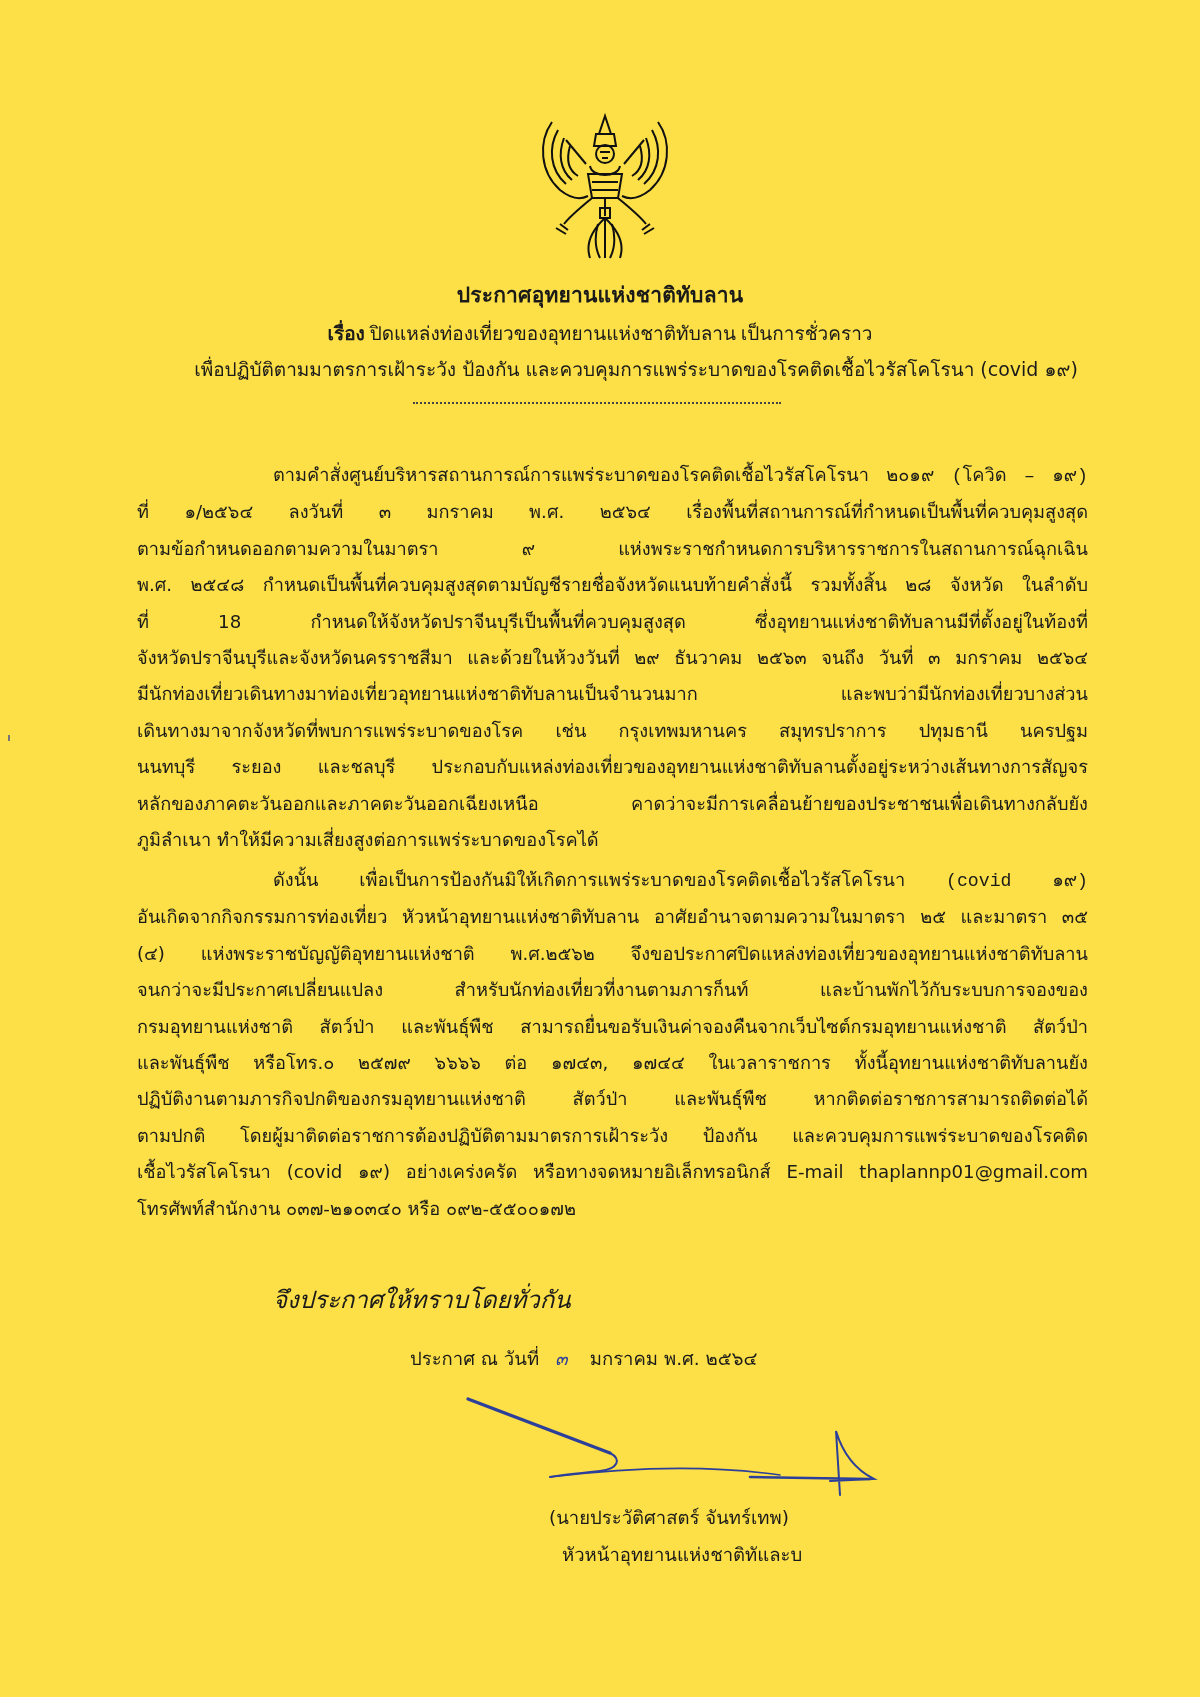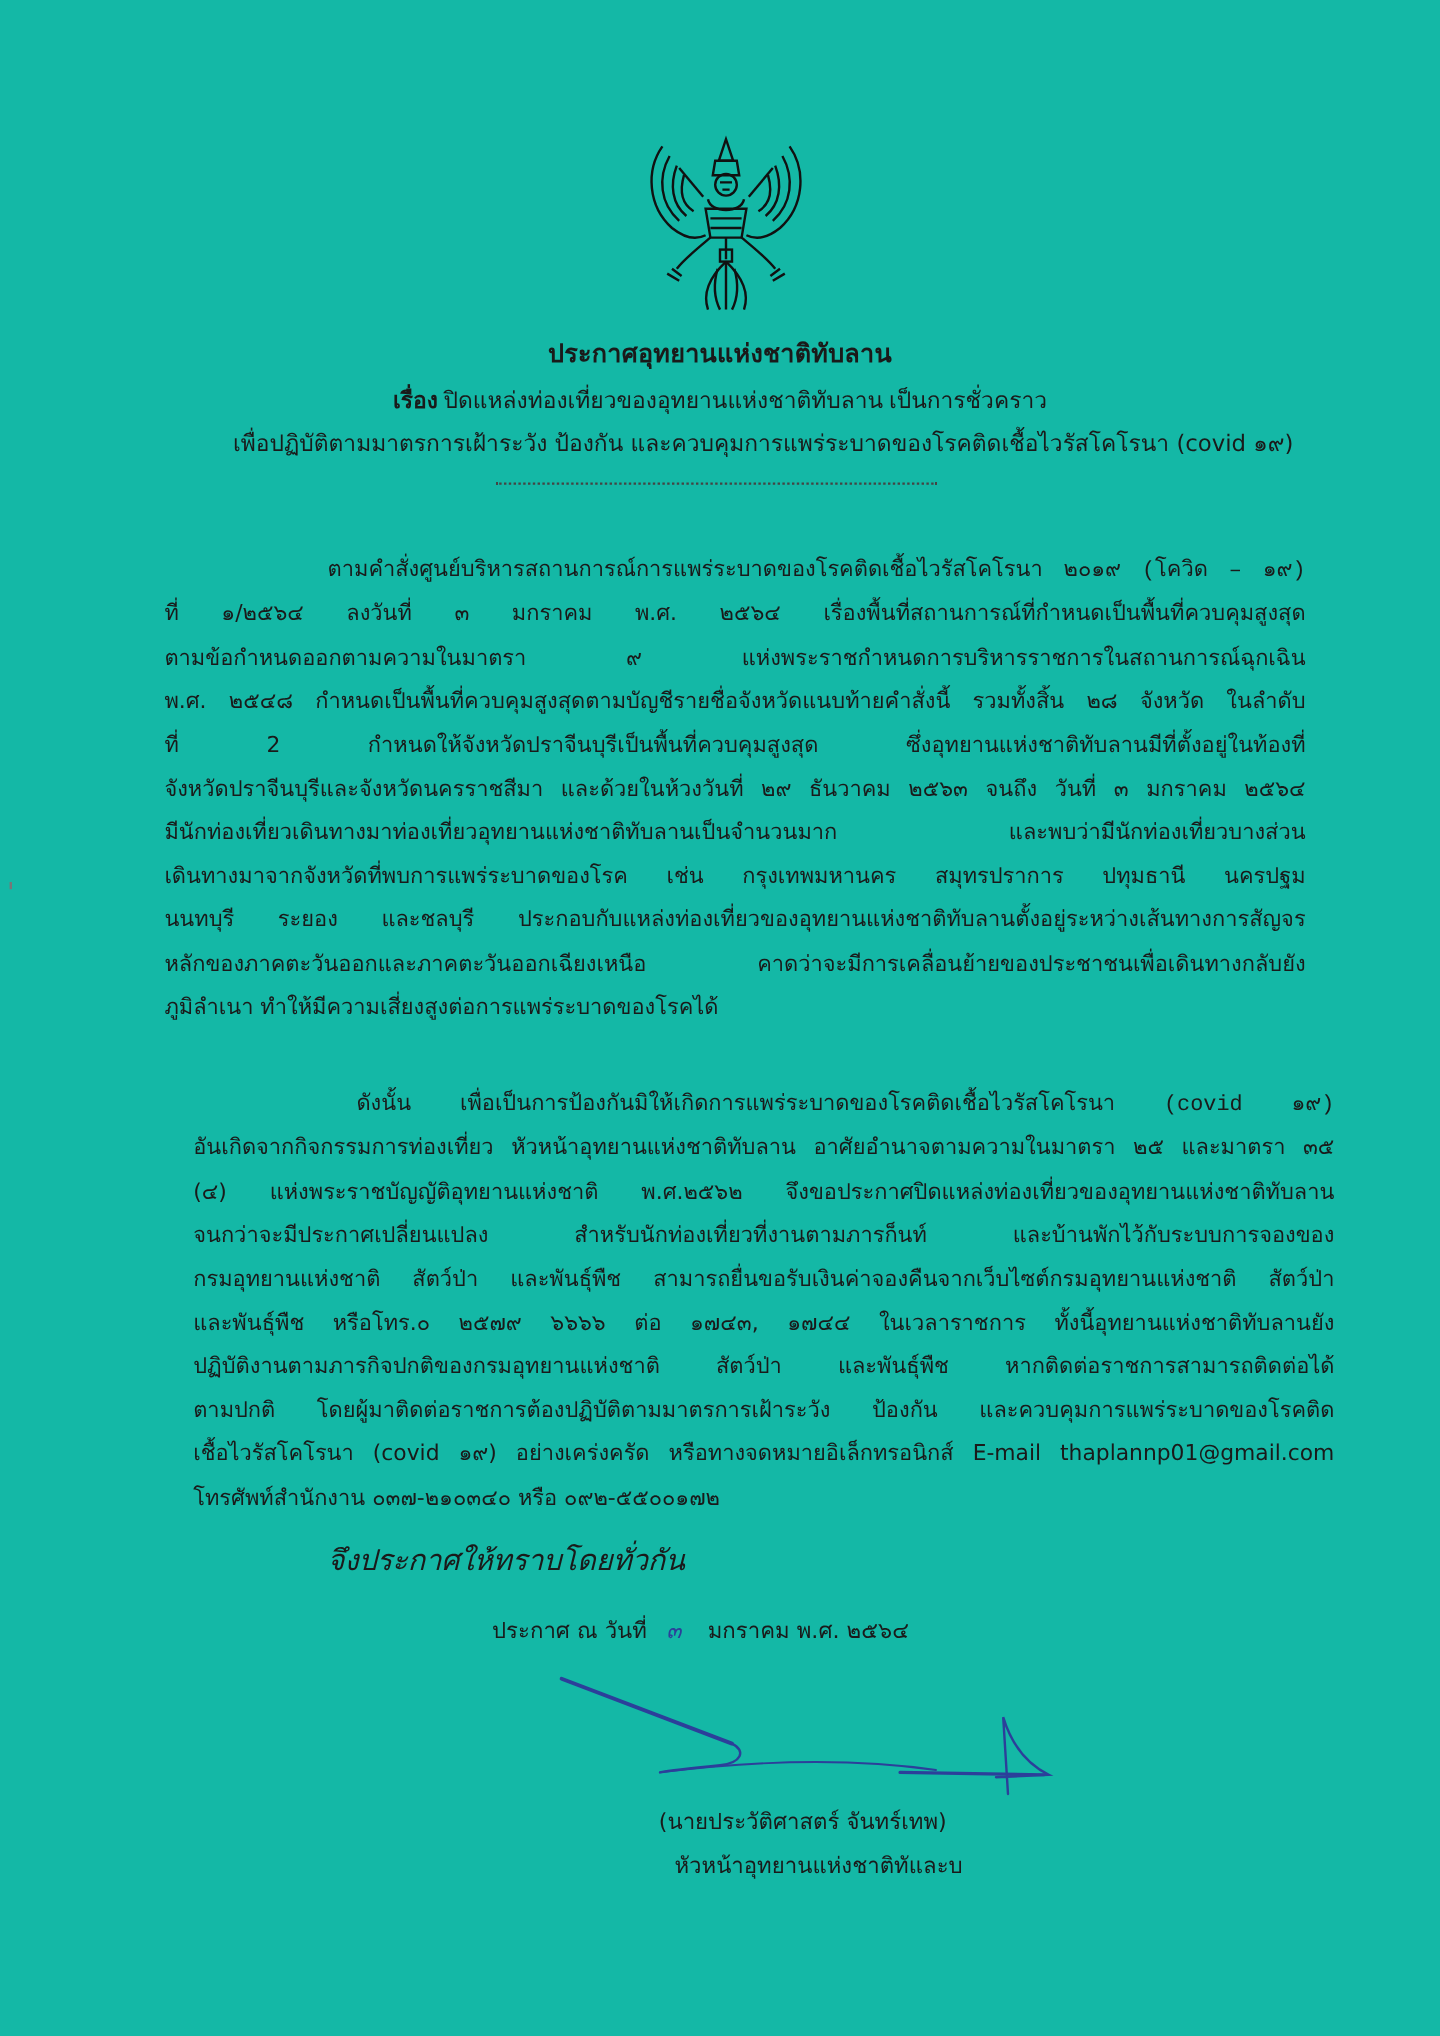--- a/index.html
+++ b/index.html
@@ -1,20 +1,20 @@
 <!DOCTYPE html>
 <html><head>
   <meta charset="utf-8">
   <style>
     html, body { margin: 0; padding: 0; background: #ffffff; }
     body {
       width: 1200px; height: 1697px; position: relative; overflow: hidden;
       font-family: "DejaVu Sans", "Liberation Sans", sans-serif; color: #1a1a1a;
     }
-    .page { position: absolute; inset: 0; background: #14b8a6; }
+    .page { position: absolute; inset: 0; background: #fde047; }
     .garuda { position: absolute; left: 530px; top: 112px; width: 150px; height: 150px; }
     .title {
       position: absolute; left: 0; width: 1200px; top: 278px; text-align: center;
       font-size: 21px; font-weight: bold; letter-spacing: 0.2px;
     }
     .subject {
       position: absolute; left: 0; width: 1200px; top: 318px; text-align: center; font-size: 19px; font-family: Liberation Serif, serif;
     }
     .subject b { font-weight: bold; }
     .subject2 {
@@ -24,21 +24,21 @@
       position: absolute; left: 413px; top: 402px; width: 368px; border-top: 2px dotted #444; height: 0;
     }
     .para {
       position: absolute; left: 137px; width: 951px; font-size: 18.2px; line-height: 36.4px;
       text-align: justify; text-align-last: left;
     }
     .para .line { display: block; white-space: nowrap; text-align: justify; text-align-last: justify; }
     .para .line.last { text-align-last: left; }
     .para .line.indent { padding-left: 136px; font-family: Liberation Mono, monospace; }
     .p1 { top: 458px; }
-    .p2 { top: 903px; margin-left: 24px; }
+    .p2 { top: 863px; }
     .closing { position: absolute; left: 273px; top: 1280px; font-size: 24px; font-style: italic; }
     .dateline { position: absolute; left: 410px; top: 1344px; font-size: 18.5px; }
     .dateline .hand { color: #2c3f9a; font-style: italic; padding: 0 22px 0 16px; }
     .signature { position: absolute; left: 450px; top: 1385px; width: 440px; height: 130px; }
     .signer { position: absolute; left: 549px; top: 1503px; font-size: 18.5px; }
     .position { position: absolute; left: 562px; top: 1540px; font-size: 18.5px; }
     .edge-mark { position: absolute; left: 8px; top: 735px; width: 2px; height: 6px; background: #777; }
   </style>
 </head>
 <body>
@@ -96,21 +96,21 @@
   </div>
   <div class="subject2">เพื่อปฏิบัติตามมาตรการเฝ้าระวัง ป้องกัน และควบคุมการแพร่ระบาดของโรคติดเชื้อไวรัสโคโรนา (covid ๑๙)</div>
 
   <div class="dots"></div>
 
   <div class="para p1">
     <span class="line indent">ตามคำสั่งศูนย์บริหารสถานการณ์การแพร่ระบาดของโรคติดเชื้อไวรัสโคโรนา ๒๐๑๙ (โควิด – ๑๙)</span>
     <span class="line">ที่ ๑/๒๕๖๔ ลงวันที่ ๓ มกราคม พ.ศ. ๒๕๖๔ เรื่องพื้นที่สถานการณ์ที่กำหนดเป็นพื้นที่ควบคุมสูงสุด</span>
     <span class="line">ตามข้อกำหนดออกตามความในมาตรา ๙ แห่งพระราชกำหนดการบริหารราชการในสถานการณ์ฉุกเฉิน</span>
     <span class="line">พ.ศ. ๒๕๔๘ กำหนดเป็นพื้นที่ควบคุมสูงสุดตามบัญชีรายชื่อจังหวัดแนบท้ายคำสั่งนี้ รวมทั้งสิ้น ๒๘ จังหวัด ในลำดับ</span>
-    <span class="line">ที่ 2 กำหนดให้จังหวัดปราจีนบุรีเป็นพื้นที่ควบคุมสูงสุด ซึ่งอุทยานแห่งชาติทับลานมีที่ตั้งอยู่ในท้องที่</span>
+    <span class="line">ที่ 18 กำหนดให้จังหวัดปราจีนบุรีเป็นพื้นที่ควบคุมสูงสุด ซึ่งอุทยานแห่งชาติทับลานมีที่ตั้งอยู่ในท้องที่</span>
     <span class="line">จังหวัดปราจีนบุรีและจังหวัดนครราชสีมา และด้วยในห้วงวันที่ ๒๙ ธันวาคม ๒๕๖๓ จนถึง วันที่ ๓ มกราคม ๒๕๖๔</span>
     <span class="line">มีนักท่องเที่ยวเดินทางมาท่องเที่ยวอุทยานแห่งชาติทับลานเป็นจำนวนมาก และพบว่ามีนักท่องเที่ยวบางส่วน</span>
     <span class="line">เดินทางมาจากจังหวัดที่พบการแพร่ระบาดของโรค เช่น กรุงเทพมหานคร สมุทรปราการ ปทุมธานี นครปฐม</span>
     <span class="line">นนทบุรี ระยอง และชลบุรี ประกอบกับแหล่งท่องเที่ยวของอุทยานแห่งชาติทับลานตั้งอยู่ระหว่างเส้นทางการสัญจร</span>
     <span class="line">หลักของภาคตะวันออกและภาคตะวันออกเฉียงเหนือ คาดว่าจะมีการเคลื่อนย้ายของประชาชนเพื่อเดินทางกลับยัง</span>
     <span class="line last">ภูมิลำเนา ทำให้มีความเสี่ยงสูงต่อการแพร่ระบาดของโรคได้</span>
   </div>
 
   <div class="para p2">
     <span class="line indent">ดังนั้น เพื่อเป็นการป้องกันมิให้เกิดการแพร่ระบาดของโรคติดเชื้อไวรัสโคโรนา (covid    ๑๙)</span>

